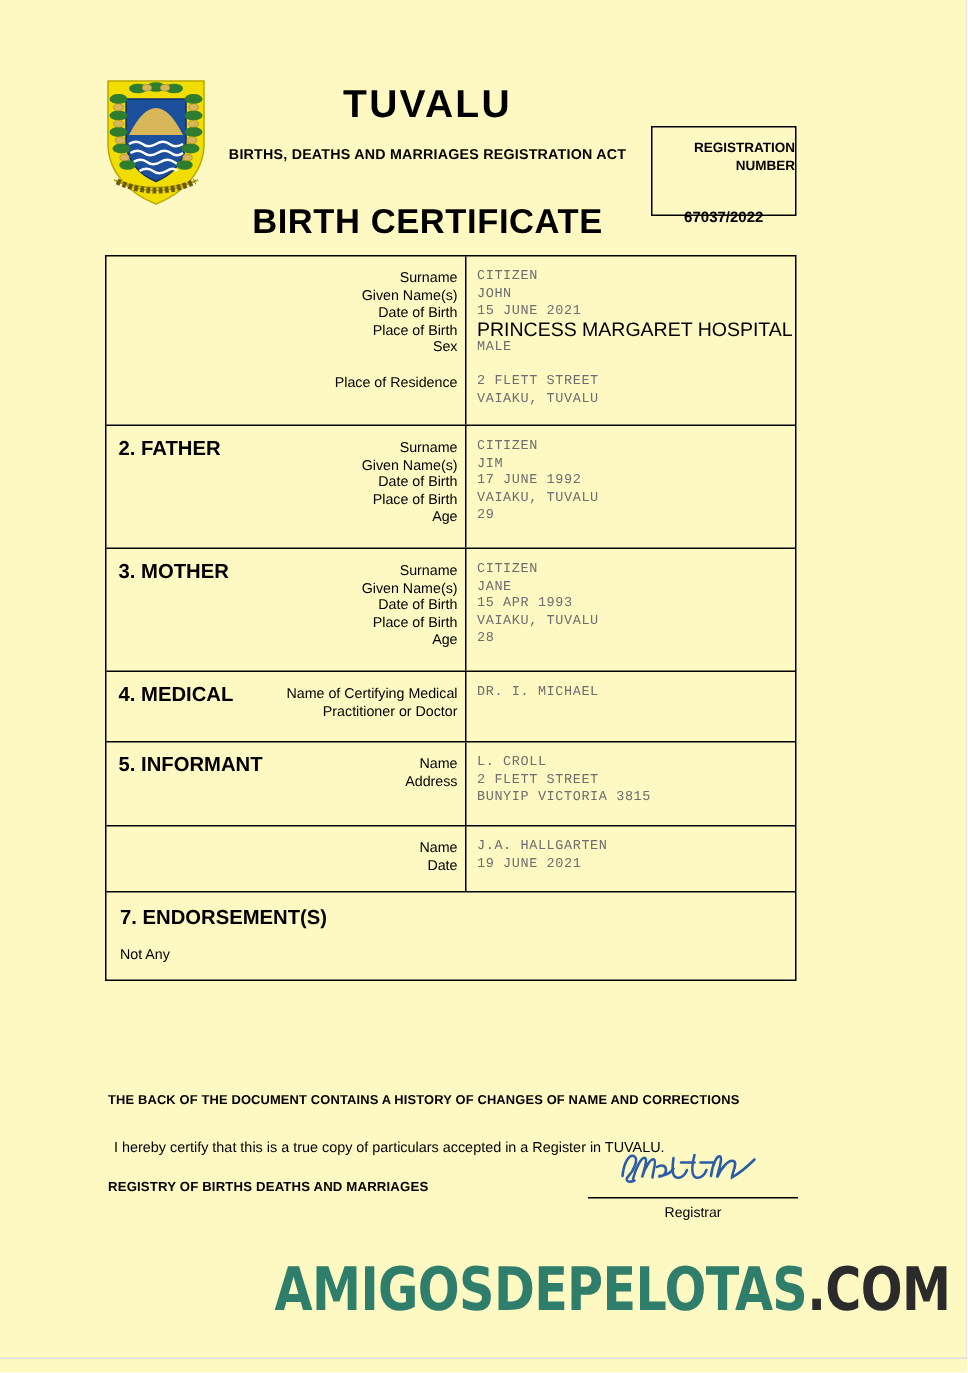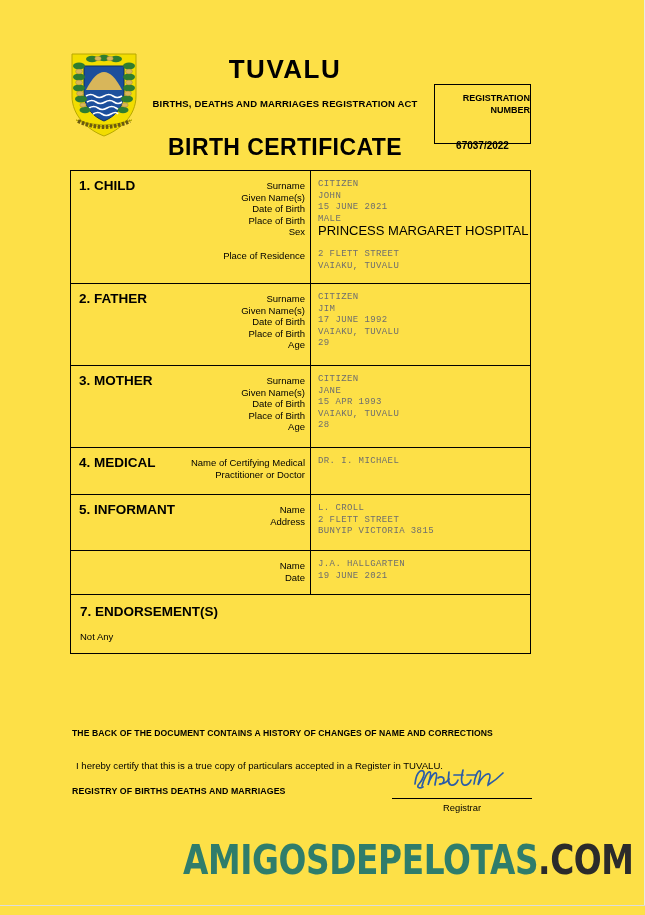--- a/index.html
+++ b/index.html
@@ -8,21 +8,21 @@
     background: #ffffff;
   }
   body {
     font-family: "Liberation Sans", sans-serif;
     -webkit-font-smoothing: antialiased;
   }
   .page {
     position: relative;
     width: 645px;
     height: 915px;
-    background: #fde047;
+    background: #fef9c3;
     overflow: hidden;
     box-sizing: border-box;
   }
   .page-edge-right {
     position: absolute;
     top: 0;
     right: 0;
     width: 1px;
     height: 905px;
     background: #e8e8e8;
@@ -336,38 +336,37 @@
       <div class="reg-label">REGISTRATION
 NUMBER</div>
       <div class="reg-value">67037/2022</div>
     </div>
   </div>
 
   <div class="cert-table">
 
     <div class="sec" style="min-height:113px;">
       <div class="sec-left">
-        <div class="sec-heading">1. CHILD</div>
         <div class="labels">
           <span class="lbl">Surname</span>
           <span class="lbl">Given Name(s)</span>
           <span class="lbl">Date of Birth</span>
           <span class="lbl">Place of Birth</span>
           <span class="lbl">Sex</span>
           <span class="spacer"></span>
           <span class="lbl">Place of Residence</span>
         </div>
       </div>
       <div class="sec-right">
         <div class="vals">
           <span class="val">CITIZEN</span>
           <span class="val">JOHN</span>
           <span class="val">15 JUNE 2021</span>
+          <span class="val emph">PRINCESS MARGARET HOSPITAL</span>
           <span class="val">MALE</span>
-          <span class="val emph">PRINCESS MARGARET HOSPITAL</span>
           <span class="val spacer"></span>
           <span class="val">2 FLETT STREET</span>
           <span class="val">VAIAKU, TUVALU</span>
         </div>
       </div>
     </div>
 
     <div class="sec" style="min-height:82px;">
       <div class="sec-left">
         <div class="sec-heading">2. FATHER</div>

